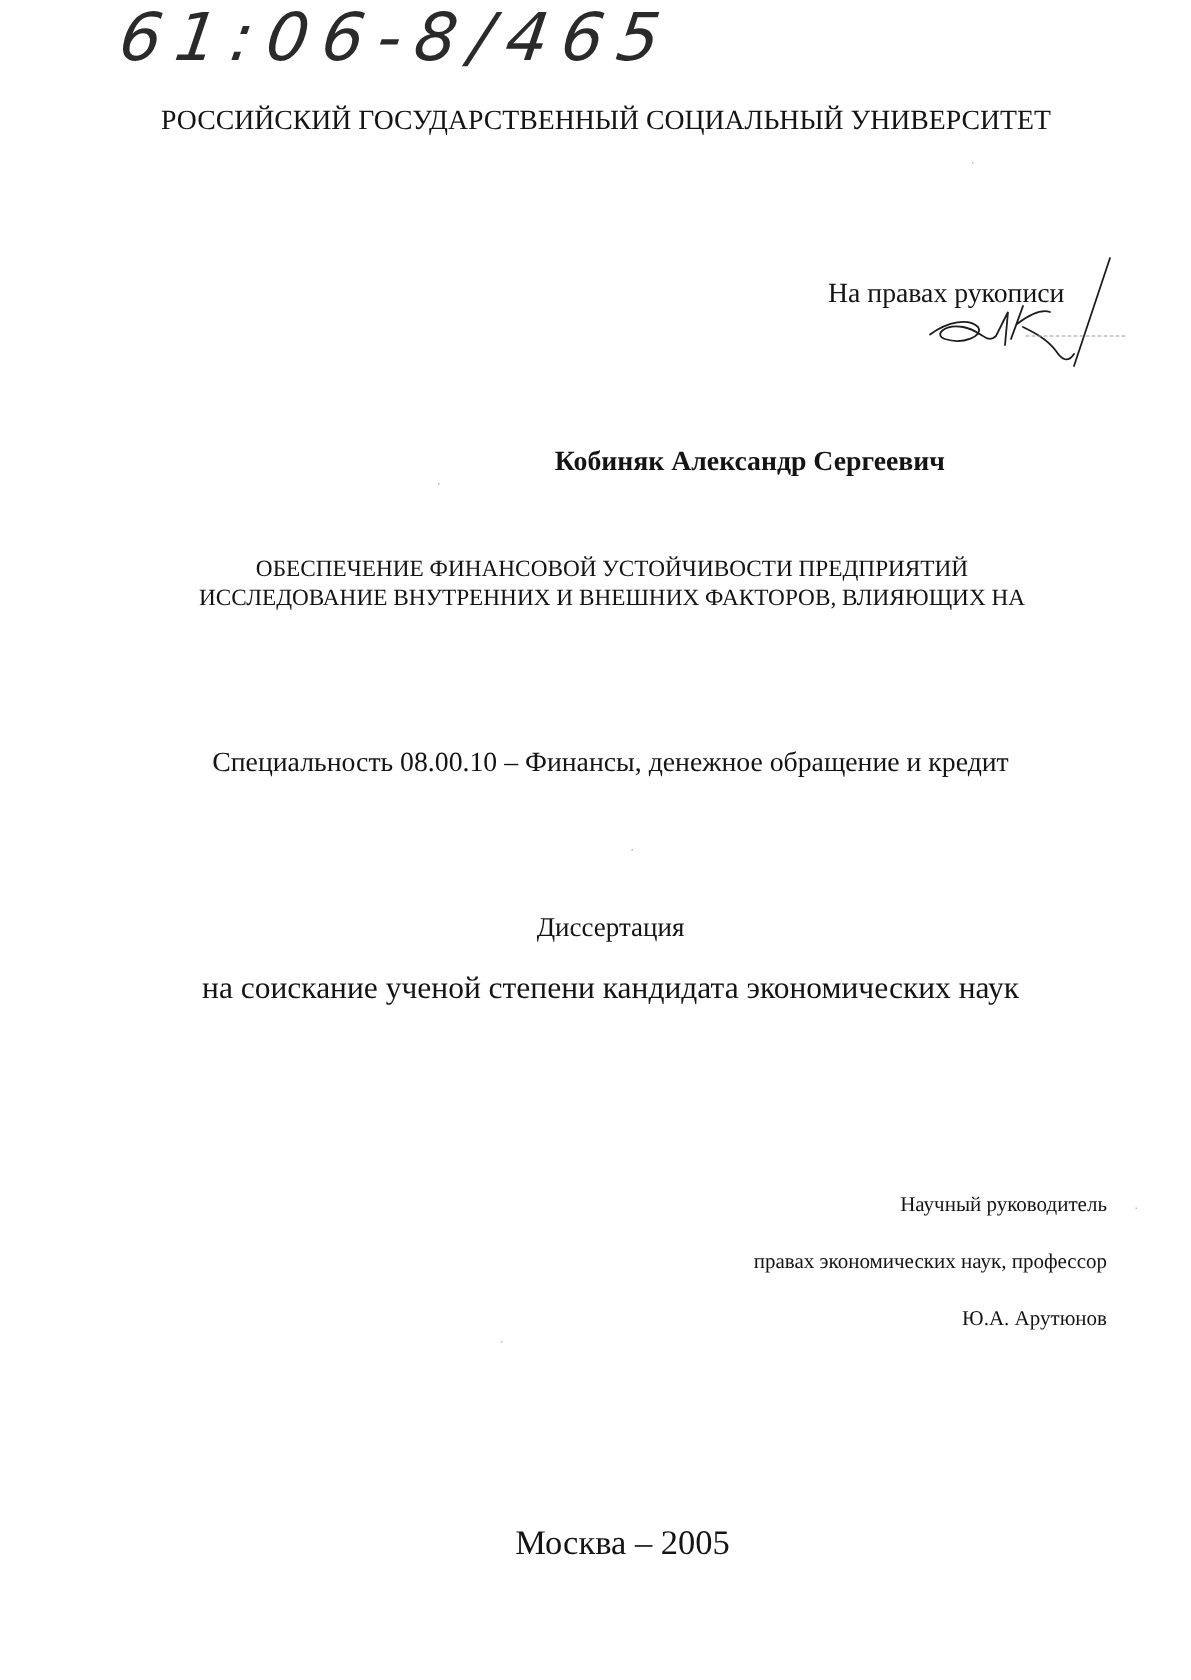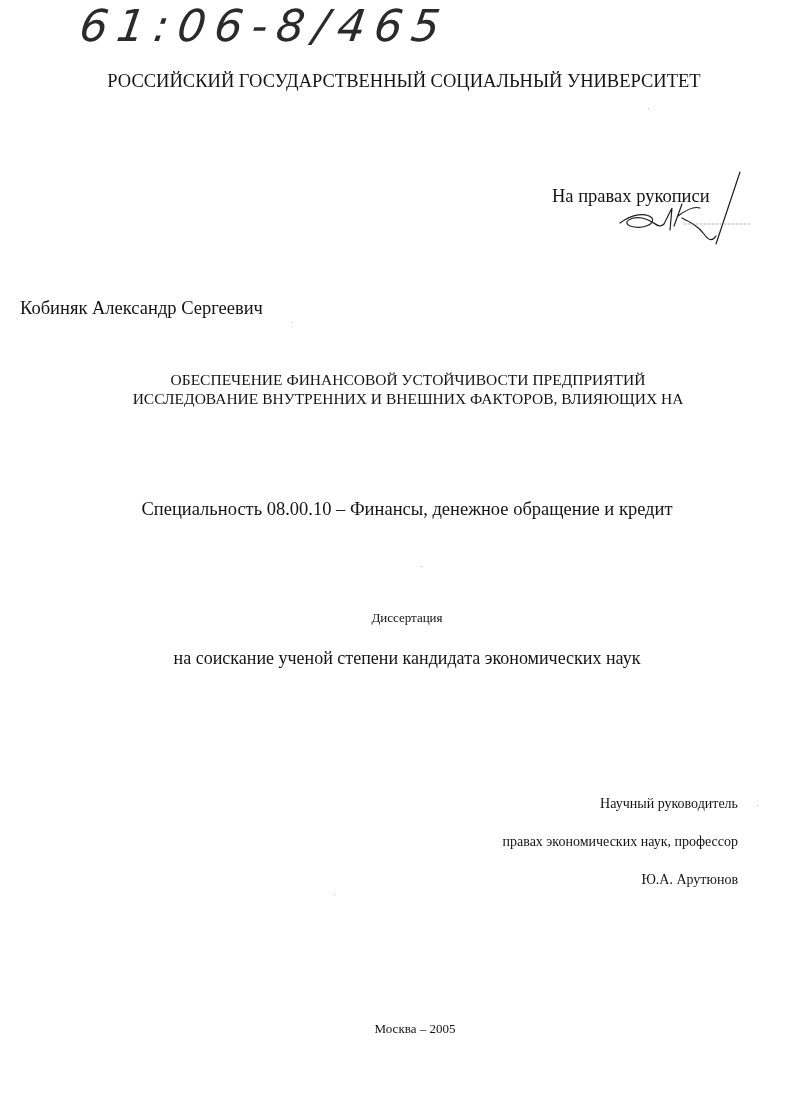--- a/index.html
+++ b/index.html
@@ -40,25 +40,26 @@
     left: 552px; top: 184px;
     font-size: 18.5px;
     line-height: 24px;
   }
   .signature {
     left: 612px; top: 168px;
     width: 150px; height: 80px;
   }
   .author {
     left: 0; width: 630px; top: 296px;
-    text-align: left;
+    text-align: right;
     font-size: 18.5px;
     line-height: 24px;
     padding-left: 20px;
     box-sizing: border-box;
+    font-weight: bold;
   }
   .title {
     left: 0; width: 794px; top: 370px;
     text-align: center;
     font-size: 15.5px;
     line-height: 19px;
     padding-left: 22px;
     box-sizing: border-box;
     white-space: normal;
   }
@@ -67,46 +68,46 @@
     left: 0; width: 794px; top: 497px;
     text-align: center;
     font-size: 18.5px;
     line-height: 24px;
     padding-left: 20px;
     box-sizing: border-box;
   }
   .diss {
     left: 0; width: 794px; top: 606px;
     text-align: center;
-    font-size: 13px;
+    font-size: 18px;
     line-height: 24px;
     padding-left: 20px;
     box-sizing: border-box;
   }
   .degree {
     left: 0; width: 794px; top: 646px;
     text-align: center;
-    font-size: 18px;
+    font-size: 21px;
     line-height: 24px;
     padding-left: 20px;
     box-sizing: border-box;
   }
   .right-block {
     right: 56px;
     text-align: center;
     font-size: 14px;
     line-height: 24px;
   }
   .sup1 { top: 792px; }
   .sup2 { top: 830px; }
   .sup3 { top: 868px; }
   .city {
     left: 0; width: 794px; top: 1017px;
     text-align: center;
-    font-size: 13px;
+    font-size: 23px;
     line-height: 24px;
     padding-left: 36px;
     box-sizing: border-box;
   }
   .speck {
     position: absolute;
     width: 1px; height: 1px;
     background: #b8b8b8;
   }
 </style>

